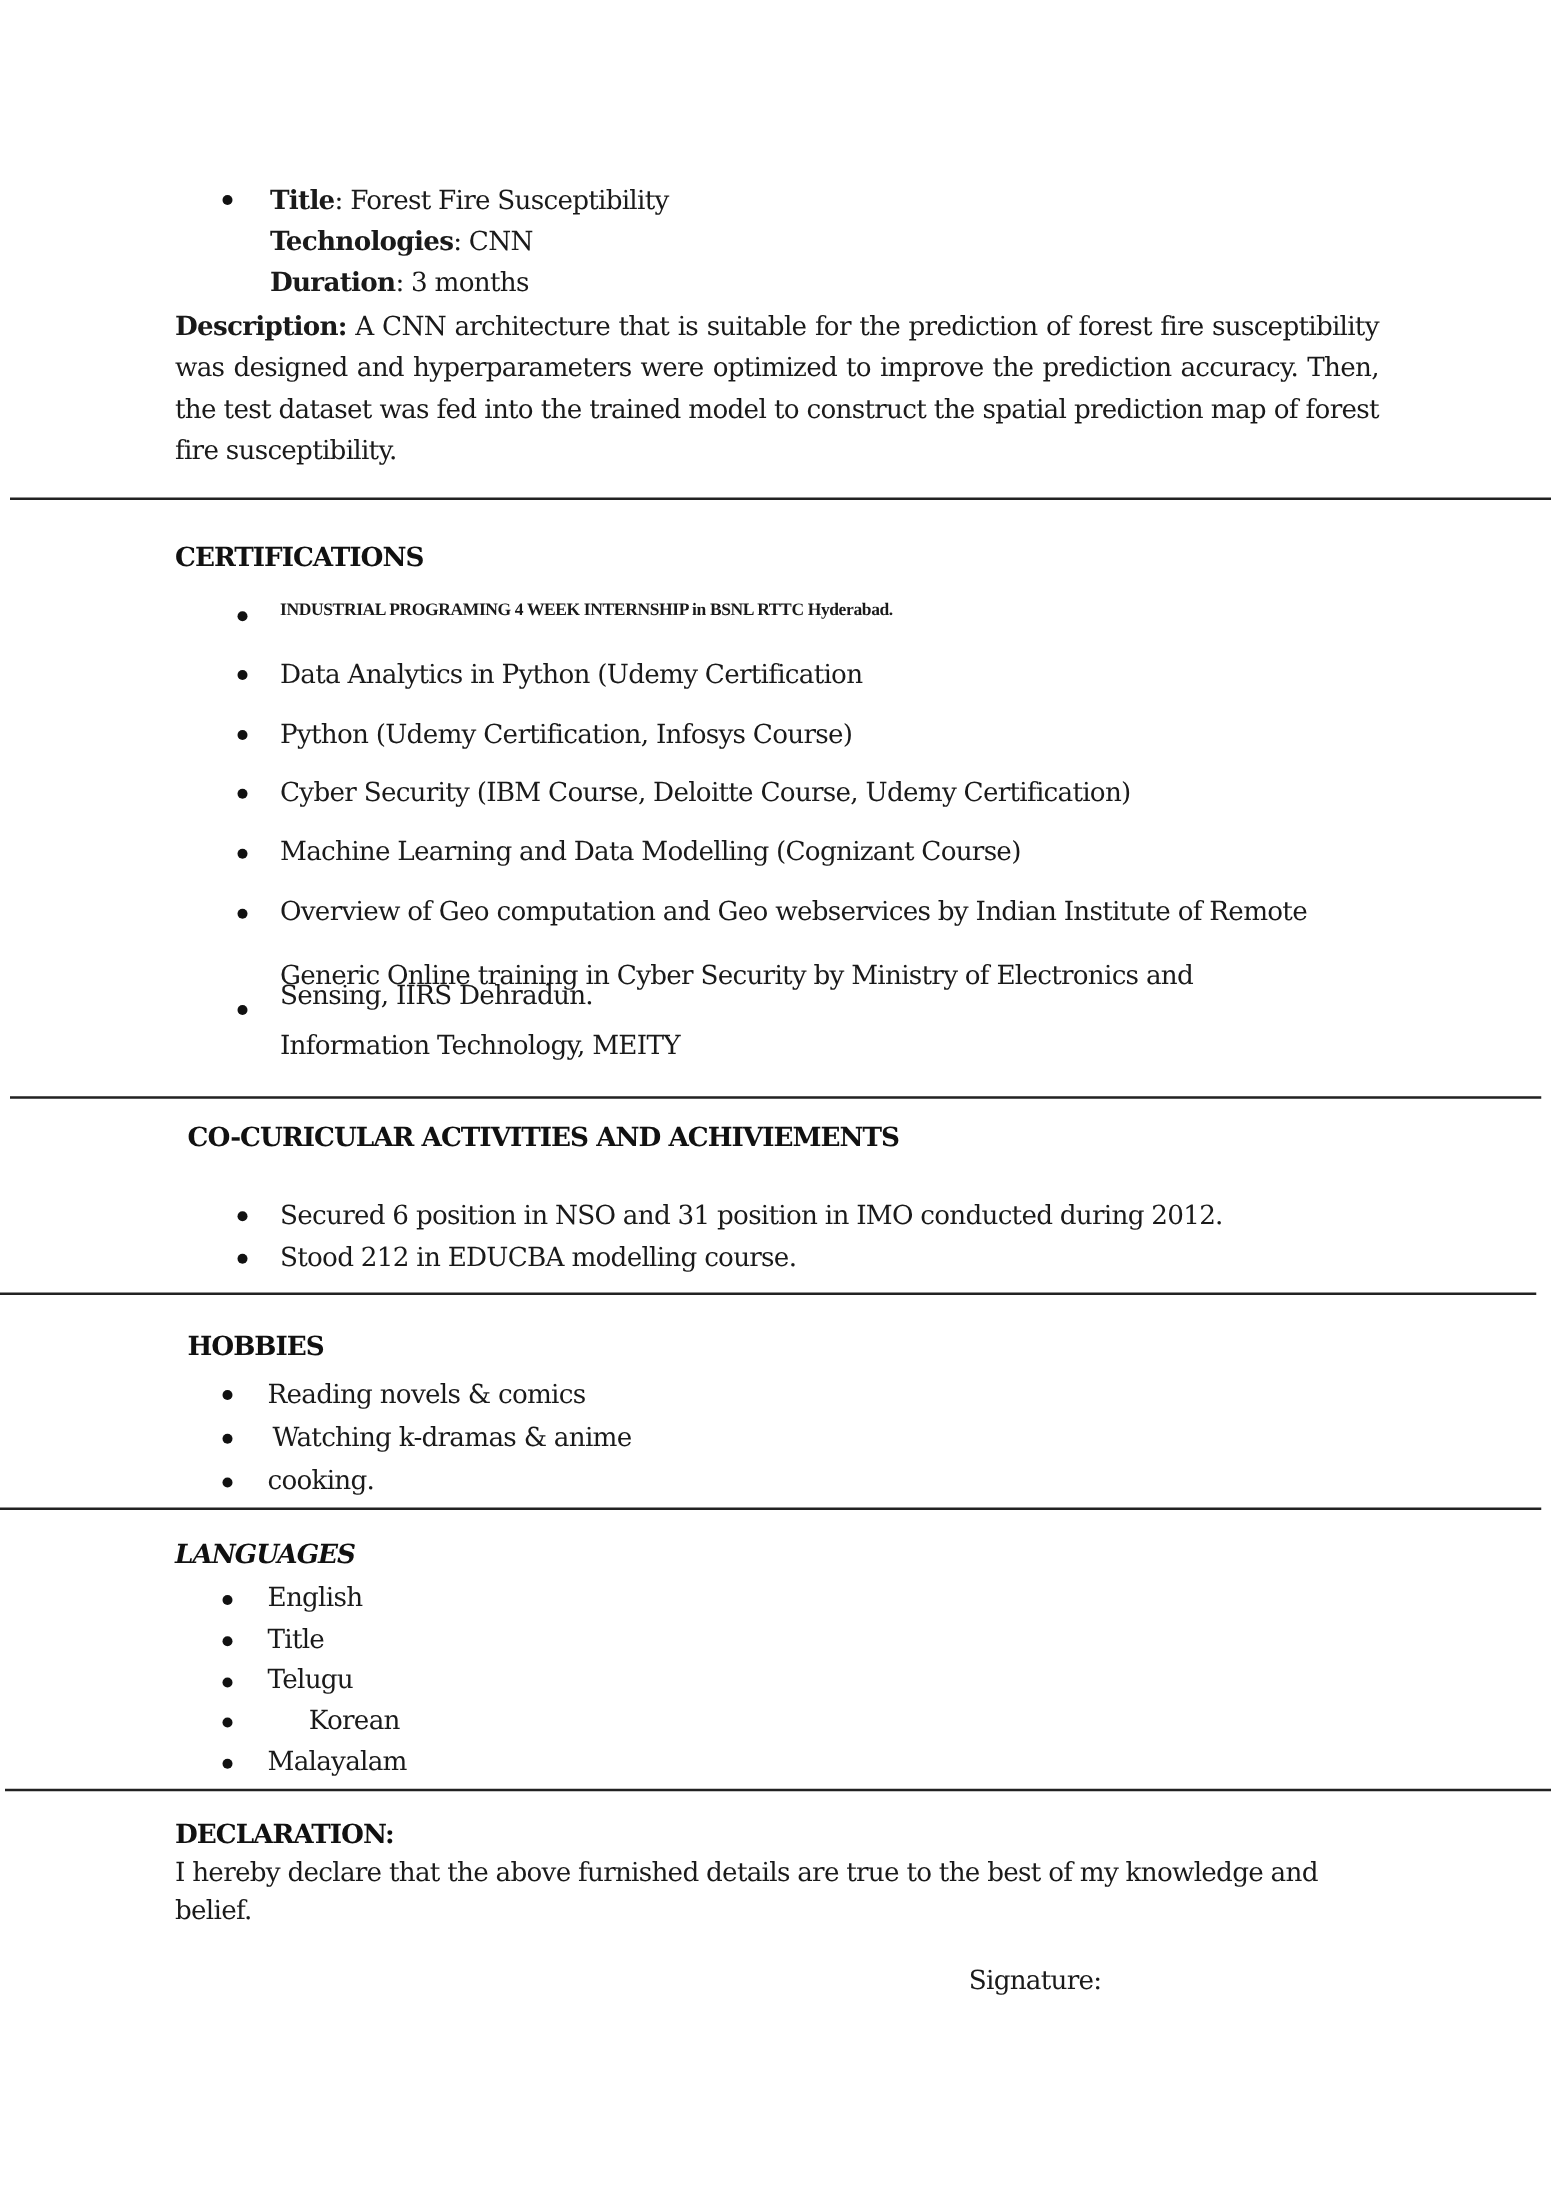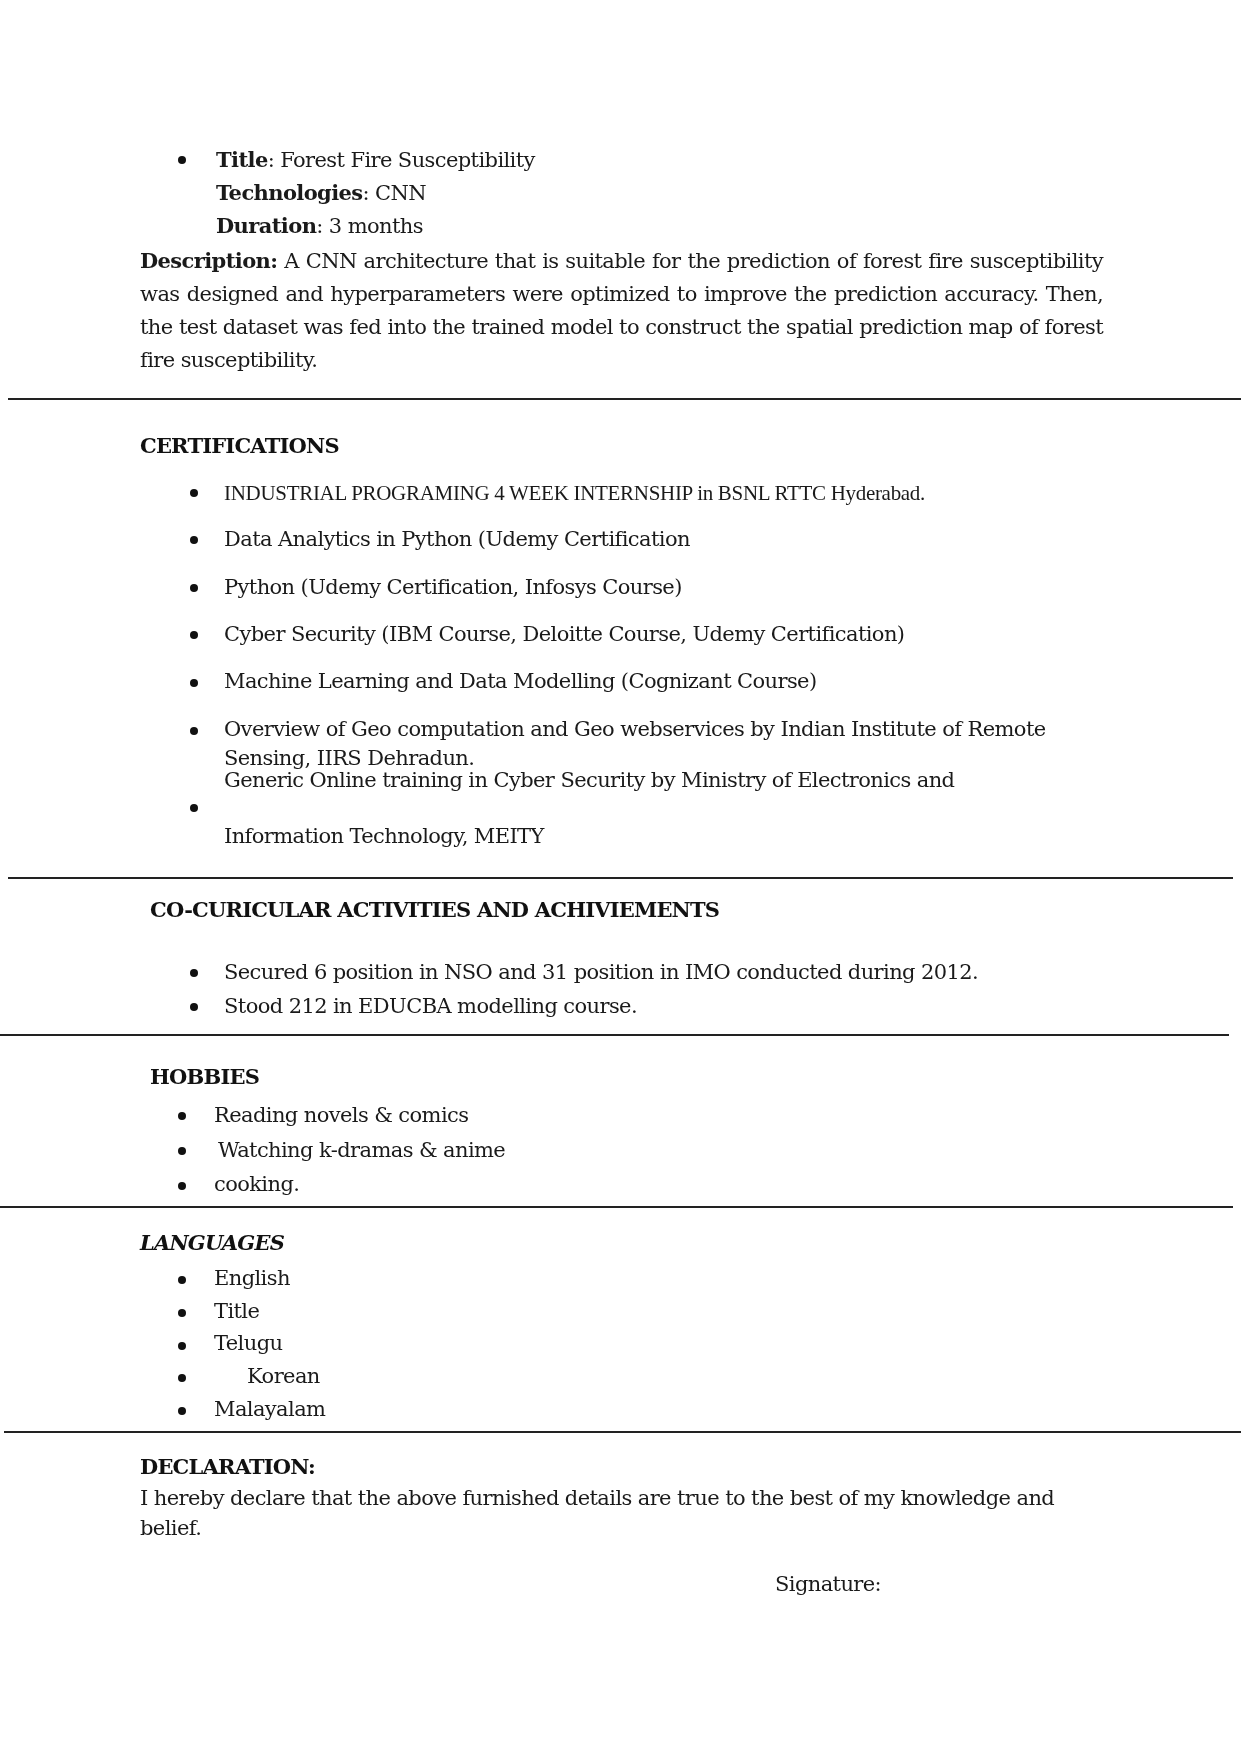--- a/index.html
+++ b/index.html
@@ -8,21 +8,21 @@
     font-family: "DejaVu Serif", "Liberation Serif", serif;
     color: #1a1a1a;
   }
   .abs { position: absolute; }
   .txt { font-size: 21px; line-height: 24px; white-space: nowrap; letter-spacing: -0.6px; }
   .bold { font-weight: bold; }
   .head { font-size: 21px; font-weight: bold; letter-spacing: -0.8px; color: #111; }
   .bullet { position: absolute; width: 8px; height: 8px; border-radius: 50%; background: #111; }
   .rule { position: absolute; height: 2px; background: #222; }
   .desc { position: absolute; left: 140px; top: 244px; width: 963px; font-size: 21px; line-height: 33px; text-align: justify; letter-spacing: -0.6px; }
-  .times { font-family: "Liberation Serif", serif; font-size: 21px; letter-spacing: -0.3px; }
+  .times { font-family: "Liberation Serif", serif; font-size: 14px; letter-spacing: -0.3px; font-weight: bold; }
 </style>
 </head>
 <body>
 
 <div class="bullet" style="left:178px; top:156px;"></div>
 <div class="abs txt" style="left:216px; top:148px;">
   <span class="bold">Title</span><span>: Forest Fire Susceptibility</span>
 </div>
 <div class="abs txt" style="left:216px; top:181px;">
   <span class="bold">Technologies</span><span>: CNN</span>
@@ -48,21 +48,21 @@
 <div class="abs txt" style="left:224px; top:575px;">Python (Udemy Certification, Infosys Course)</div>
 
 <div class="bullet" style="left:190px; top:631px;"></div>
 <div class="abs txt" style="left:224px; top:622px;">Cyber Security (IBM Course, Deloitte Course, Udemy Certification)</div>
 
 <div class="bullet" style="left:190px; top:679px;"></div>
 <div class="abs txt" style="left:224px; top:669px;">Machine Learning and Data Modelling (Cognizant Course)</div>
 
 <div class="bullet" style="left:190px; top:727px;"></div>
 <div class="abs txt" style="left:224px; top:717px;">Overview of Geo computation and Geo webservices by Indian Institute of Remote</div>
-<div class="abs txt" style="left:224px; top:746px;text-align:center;">Sensing, IIRS Dehradun.</div>
+<div class="abs txt" style="left:224px; top:784px;text-align:center;">Sensing, IIRS Dehradun.</div>
 
 <div class="bullet" style="left:190px; top:804px;"></div>
 <div class="abs txt" style="left:224px; top:768px;">Generic Online training in Cyber Security by Ministry of Electronics and</div>
 <div class="abs txt" style="left:224px; top:824px;">Information Technology, MEITY</div>
 
 <div class="rule" style="left:8px; top:877px; width:1225px;"></div>
 
 <div class="abs head" style="left:150px; top:897px;">CO-CURICULAR ACTIVITIES AND ACHIVIEMENTS</div>
 
 <div class="bullet" style="left:190px; top:969px;"></div>

